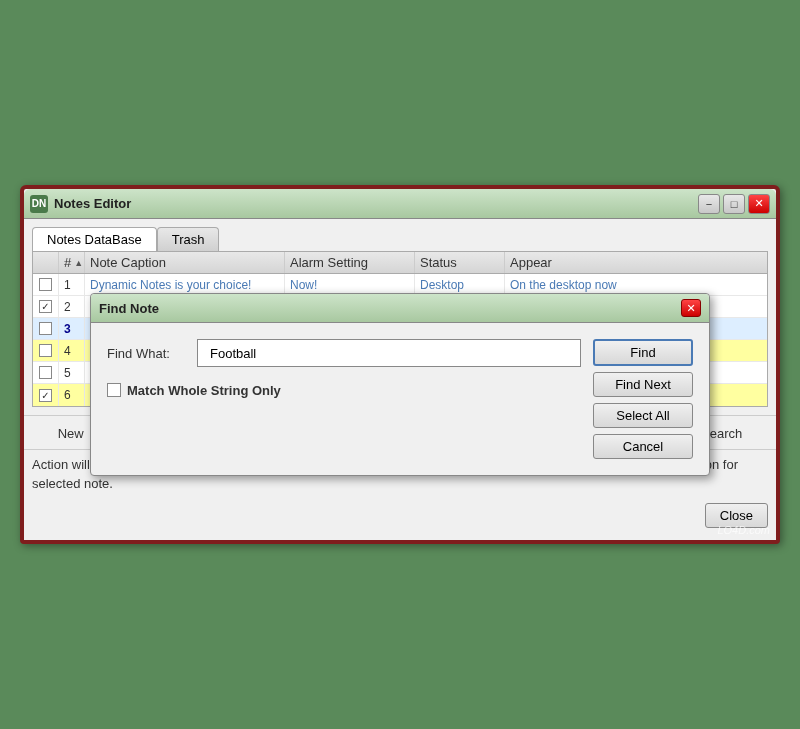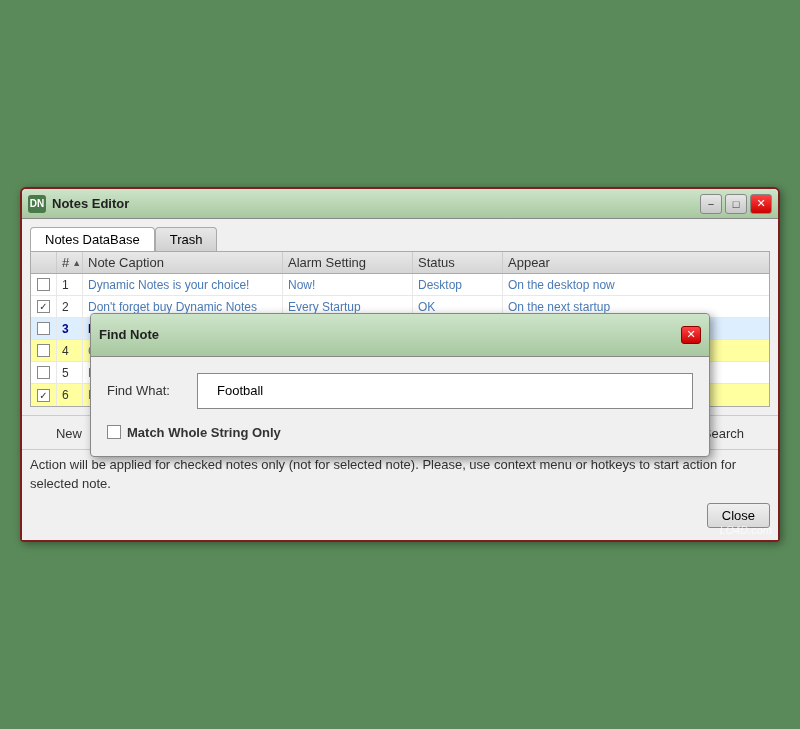--- a/index.html
+++ b/index.html
@@ -9,21 +9,21 @@
       display: flex;
       align-items: center;
       justify-content: center;
       width: 800px;
       height: 729px;
       overflow: hidden;
     }
 
     .window {
       background: #f0f0f0;
-      border: 2px solid #7f1d1d;
+      border: 4px solid #7f1d1d;
       box-shadow: 2px 2px 8px rgba(0,0,0,0.4);
       width: 760px;
       border-radius: 6px 6px 4px 4px;
       position: relative;
     }
 
     .title-bar {
       background: linear-gradient(to bottom, #cde4c9, #a8c8a0);
       border-radius: 6px 6px 0 0;
       display: flex;
@@ -261,21 +261,21 @@
       background: #f0f0f0;
       border: 1px solid #888;
       box-shadow: 3px 3px 10px rgba(0,0,0,0.4);
       width: 620px;
       border-radius: 4px;
       margin-top: 40px;
     }
 
     .modal-title-bar {
       background: linear-gradient(to bottom, #cde4c9, #a8c8a0);
-      padding: 12px 8px;
+      padding: 5px 8px;
       display: flex;
       align-items: center;
       justify-content: space-between;
       border-radius: 4px 4px 0 0;
       border-bottom: 1px solid #888;
     }
 
     .modal-title-text {
       font-size: 13px;
       font-weight: bold;
@@ -316,25 +316,25 @@
     .find-label {
       font-weight: normal;
       font-size: 13px;
       color: #333;
       width: 80px;
       flex-shrink: 0;
     }
 
     .find-input {
       flex: 1;
-      padding: 3px 19px;
+      padding: 3px 12px;
       border: 1px solid #888;
       background: #fff;
       font-size: 13px;
-      height: 36px;
+      height: 28px;
     }
 
     .checkbox-row {
       display: flex;
       align-items: flex-start;
       gap: 6px;
     }
 
     .modal-cb {
       width: 14px;
@@ -520,18 +520,24 @@
         <div class="modal-left">
           <div class="find-row">
             <label class="find-label">Find What:</label>
             <input class="find-input" type="text" value="Football" style="">
           </div>
           <div class="checkbox-row">
             <div class="modal-cb"></div>
             <span class="modal-cb-label">Match Whole String Only</span>
           </div>
         </div>
+        <div class="modal-right">
+          <button class="modal-btn primary">Find</button>
+          <button class="modal-btn">Find Next</button>
+          <button class="modal-btn">Select All</button>
+          <button class="modal-btn">Cancel</button>
+        </div>
       </div>
     </div>
   </div>
 
   <div class="watermark">LO4D.com</div>
 </div>
 
 </body></html>

